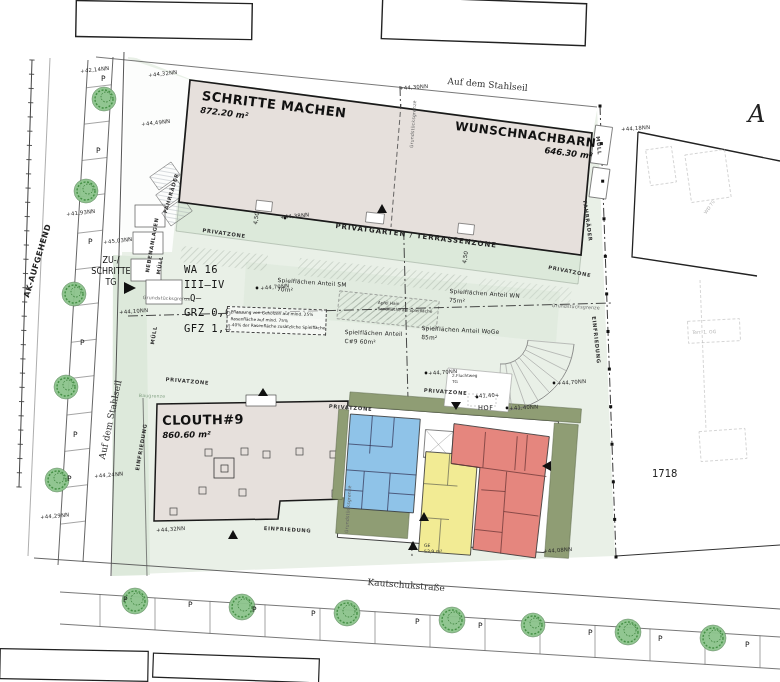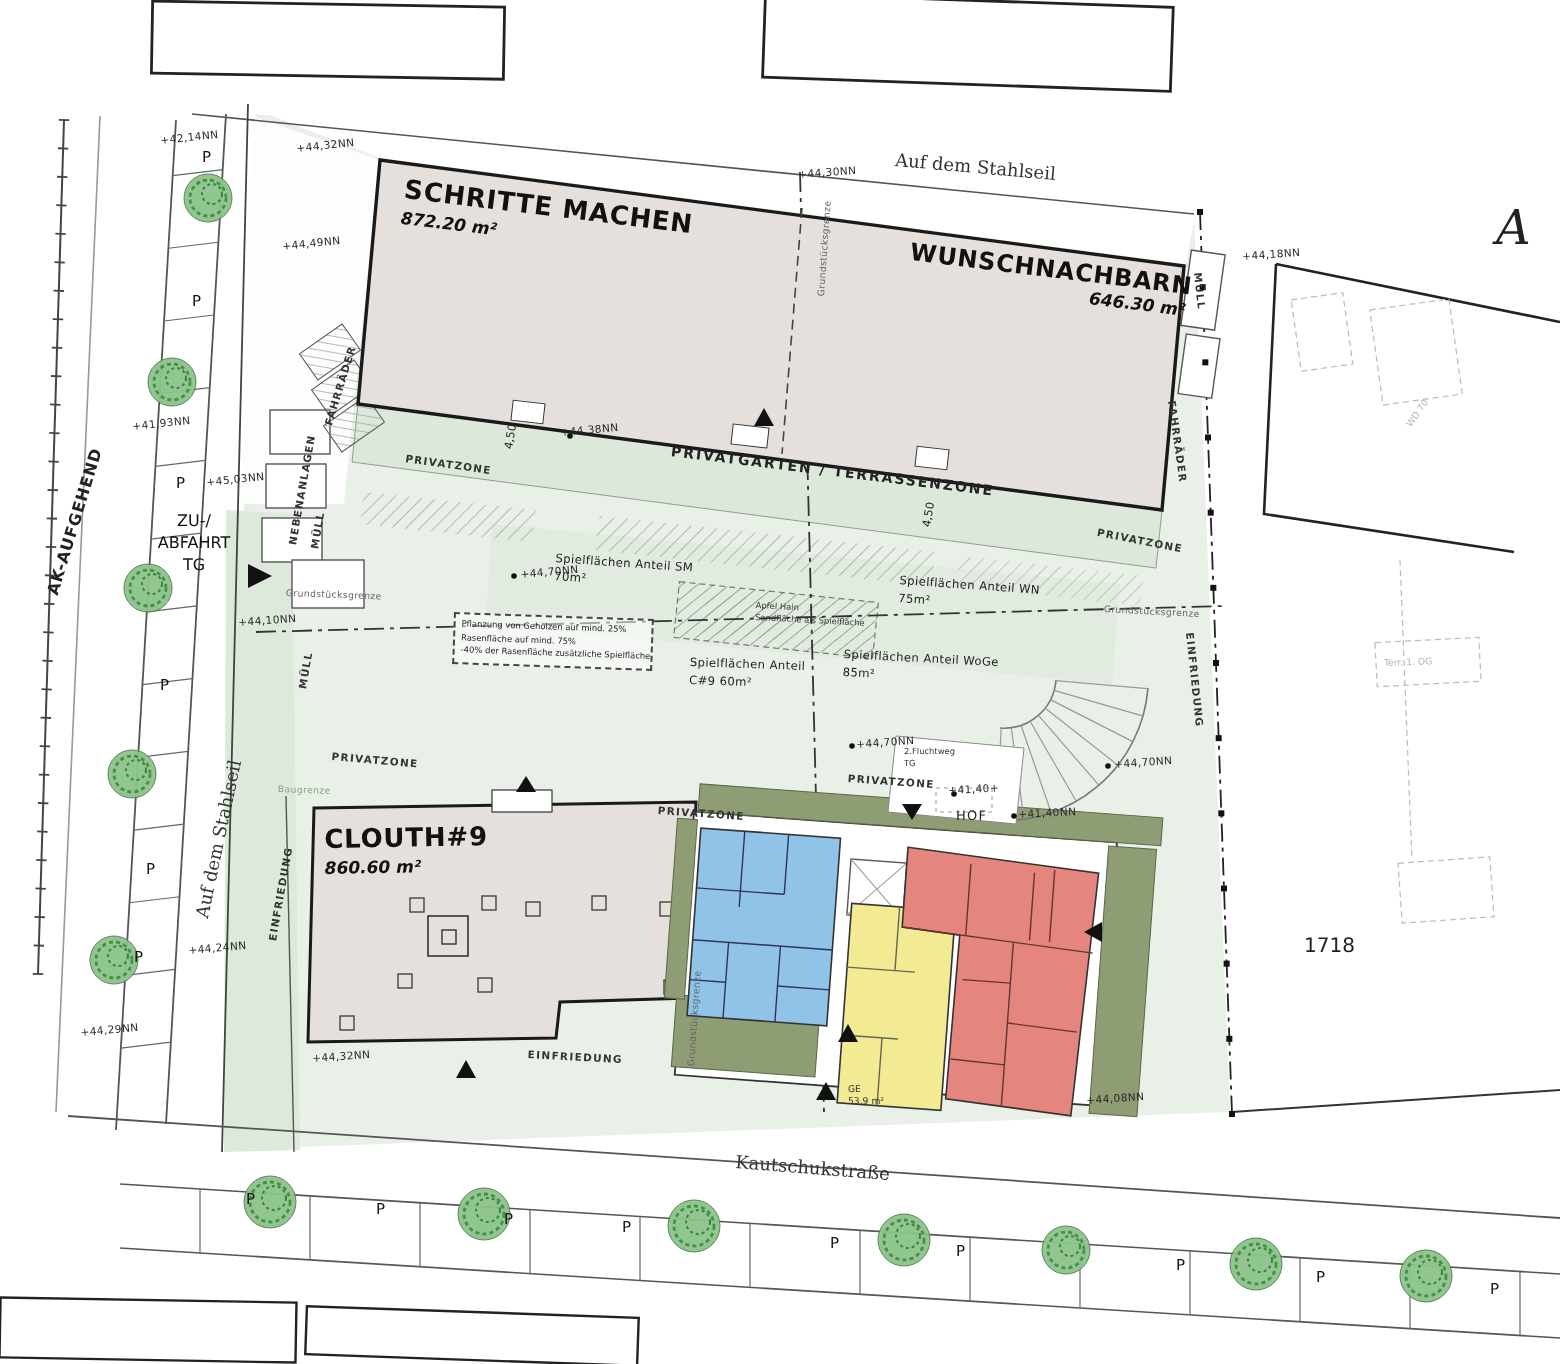--- a/index.html
+++ b/index.html
@@ -353,30 +353,37 @@
     <div class="bldg-name sm2">WUNSCHNACHBARN</div>
     <div class="bldg-area area-right">646.30 m²</div>
   </div>
   <div class="lbl bldg" style="left:162px;top:413px;transform:rotate(-1deg)">
     <div class="bldg-name">CLOUTH#9</div>
     <div class="bldg-area">860.60 m²</div>
   </div>
 
   <div class="lbl bandlabel" style="left:336px;top:222px;transform:rotate(7deg)">PRIVATGARTEN / TERRASSENZONE</div>
 
+  <div class="lbl wa-block" style="left:184px;top:262px">
+    <div>WA 16</div>
+    <div>III–IV</div>
+    <div class="wa-q">–Q–</div>
+    <div>GRZ 0,6</div>
+    <div>GFZ 1,4</div>
+  </div>
 
   <div class="lbl notebox" style="left:227px;top:306px;transform:rotate(2deg)">
     <div>Pflanzung von Gehölzen auf mind. 25%</div>
     <div>Rasenfläche auf mind. 75%</div>
     <div class="l3">-40% der Rasenfläche zusätzliche Spielfläche</div>
   </div>
 
-  <div class="lbl zufahrt" style="left:70px;top:256px;width:54px">
+  <div class="lbl zufahrt" style="left:84px;top:256px;width:54px">
     <div>ZU-/</div>
-    <div>ABFAHRT</div>
+    <div>SCHRITTE</div>
     <div>TG</div>
   </div>
 
   <div class="lbl tiny" style="left:452px;top:373px">
     <div>2.Fluchtweg</div>
     <div>TG</div>
   </div>
   <div class="lbl hof" style="left:478px;top:405px">HOF</div>
 
   <div class="lbl tiny2" style="left:424px;top:543px">

